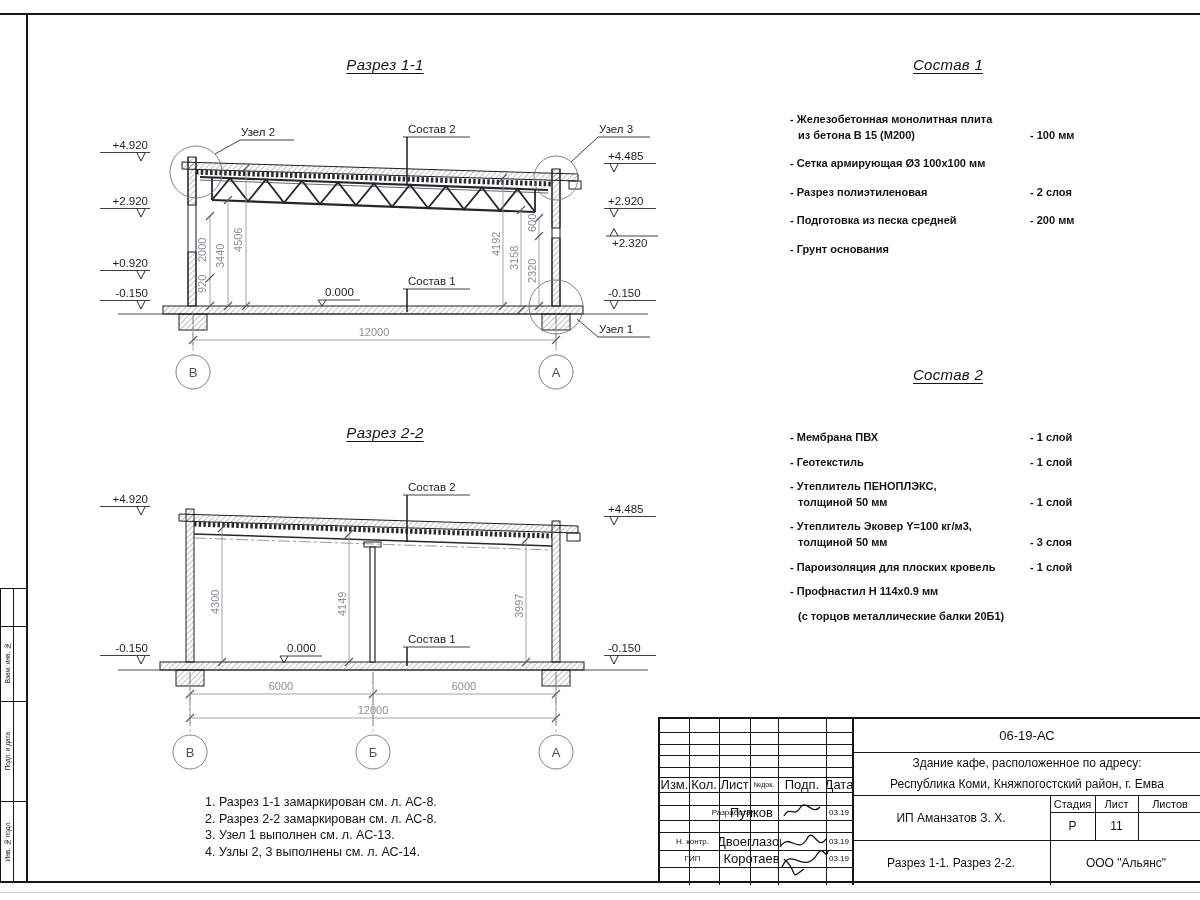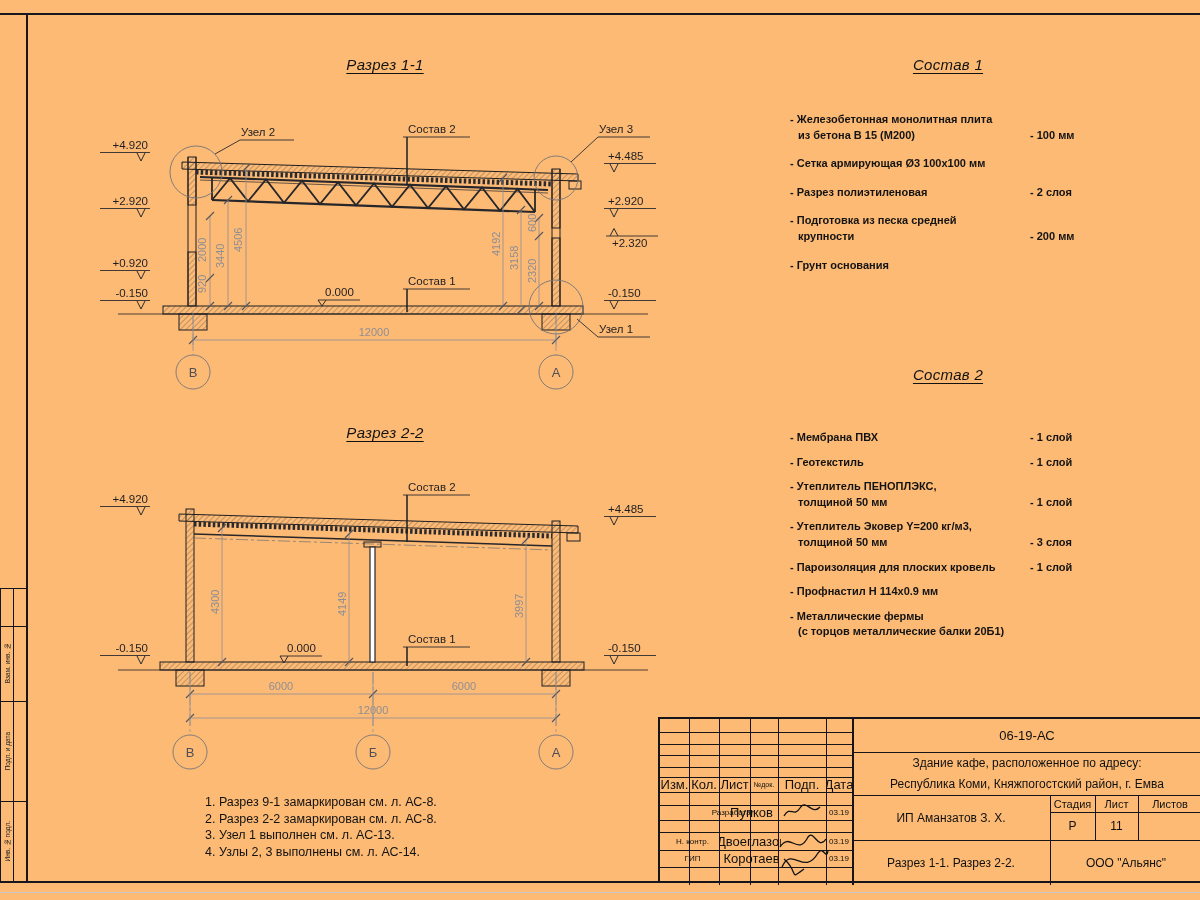--- a/index.html
+++ b/index.html
@@ -1,16 +1,16 @@
 <!DOCTYPE html>
 <html><head>
 <meta charset="utf-8">
 <style>
   html,body{margin:0;padding:0;background:#e8e8e8;}
-  .sheet{position:relative;width:1200px;height:900px;background:#fdba74;overflow:hidden;
+  .sheet{position:relative;width:1200px;height:900px;background:#ffffff;overflow:hidden;
          font-family:"Liberation Sans",sans-serif;}
   
   .frame-line{position:absolute;background:#17171c;}
   .sheet-edge{position:absolute;background:#c9c9c9;}
   
   svg.draw{position:absolute;left:0;top:0;}
   svg text{font-family:"Liberation Sans",sans-serif;}
   .lbl{font-size:11.5px;fill:#1e1e22;}
   .dimtxt{font-size:11px;fill:#8e8e95;}
   .axtxt{font-size:13px;fill:#4f4f56;text-anchor:middle;}
@@ -320,21 +320,20 @@
     <div class="mat-row gap13">
       <div>- Сетка армирующая Ø3 100х100 мм</div>
       <span class="val"></span>
     </div>
     <div class="mat-row gap13">
       <div>- Разрез полиэтиленовая</div>
       <span class="val">-  2 слоя</span>
     </div>
     <div class="mat-row gap13">
       <div>- Подготовка из песка средней</div>
-      <div class="l2">крупности</div>
       <span class="val">- 200 мм</span>
     </div>
     <div class="mat-row">
       <div>- Грунт основания</div>
     </div>
   </div>
 
   <div class="mat-list" style="left:790px;top:430px;">
     <div class="mat-row gap9">
       <div>- Мембрана ПВХ</div>
@@ -343,39 +342,38 @@
     <div class="mat-row gap9">
       <div>- Геотекстиль</div>
       <span class="val">- 1 слой</span>
     </div>
     <div class="mat-row gap9">
       <div>- Утеплитель ПЕНОПЛЭКС,</div>
       <div class="l2">толщиной 50 мм</div>
       <span class="val">- 1 слой</span>
     </div>
     <div class="mat-row gap9">
-      <div>- Утеплитель Эковер Y=200 кг/м3,</div>
+      <div>- Утеплитель Эковер Y=100 кг/м3,</div>
       <div class="l2">толщиной 50 мм</div>
       <span class="val">- 3 слоя</span>
     </div>
     <div class="mat-row gap9">
       <div>- Пароизоляция для плоских кровель</div>
       <span class="val">- 1 слой</span>
     </div>
     <div class="mat-row gap9">
       <div>- Профнастил Н 114х0.9 мм</div>
     </div>
     <div class="mat-row">
-      <div>- Металлические фермы</div>
       <div class="l2">(с торцов металлические балки 20Б1)</div>
     </div>
   </div>
 
   <div class="notes">
-    <div>1. Разрез 9-1 замаркирован см. л. АС-8.</div>
+    <div>1. Разрез 1-1 замаркирован см. л. АС-8.</div>
     <div>2. Разрез 2-2 замаркирован см. л. АС-8.</div>
     <div>3. Узел 1 выполнен см. л. АС-13.</div>
     <div>4. Узлы 2, 3 выполнены см. л. АС-14.</div>
   </div>
 
   <div class="tb">
 
     <div class="vl" style="left:29px;top:0;height:166px;"></div>
     <div class="vl" style="left:59px;top:0;height:166px;"></div>
     <div class="vl" style="left:90px;top:0;height:166px;"></div>

